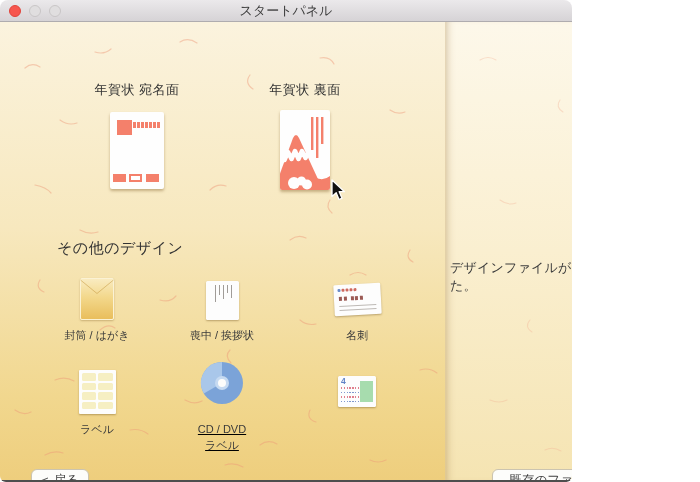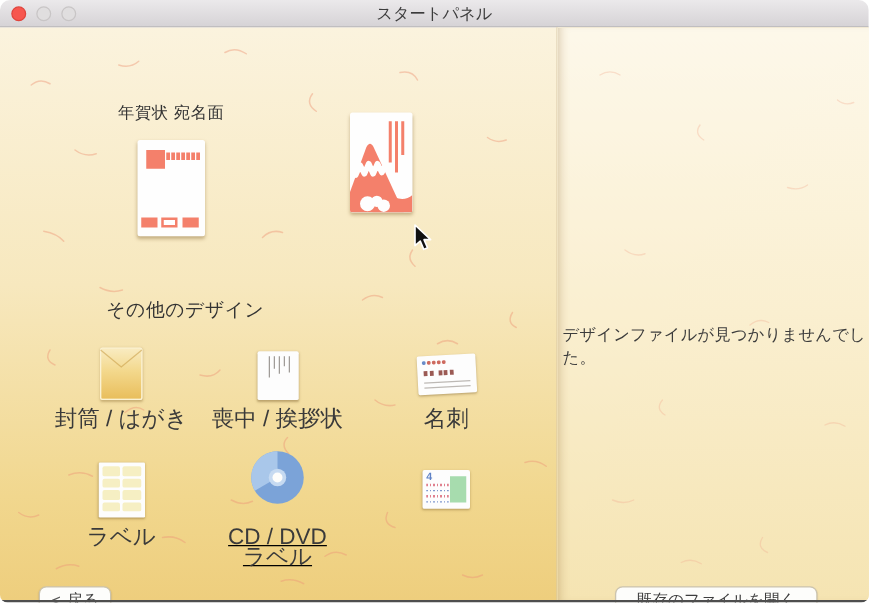--- a/index.html
+++ b/index.html
@@ -1,17 +1,17 @@
 <!DOCTYPE html>
 <html><head>
 <meta charset="utf-8">
 <style>
   html,body { margin:0; padding:0; background:#ffffff; font-family:"Liberation Sans","DejaVu Sans",sans-serif; }
   * { box-sizing:border-box; }
-  .window { position:relative; width:695px; height:482px; border-radius:8px 8px 6px 6px; overflow:hidden; }
+  .window { position:relative; width:572px; height:482px; border-radius:8px 8px 6px 6px; overflow:hidden; }
 
   
   .titlebar { position:absolute; top:0; left:0; right:0; height:22px;
               background:linear-gradient(#EBE9EB,#D6D3D6); border-bottom:1px solid #AFACAF; }
   .title { line-height:21px; text-align:center; font-size:13px; color:#3C3C3C; }
   .lights { position:absolute; left:9px; top:5px; display:flex; gap:8px; }
   .light { width:12px; height:12px; border-radius:50%; }
   .light.close { background:#F7564E; border:1px solid #E0443C; }
   .light.dim   { background:#E0DEDF; border:1px solid #C8C5C6; }
 
@@ -38,27 +38,27 @@
   .pc-zip { position:absolute; left:23px; top:10px; display:flex; gap:1px; }
   .pc-zip span { width:3px; height:6px; background:#F4806B; }
   .pc-b1 { position:absolute; left:3px;  top:62px; width:13px; height:8px; background:#F4806B; }
   .pc-b2 { position:absolute; left:19px; top:62px; width:13px; height:8px; border:2px solid #F4806B; background:#fff; }
   .pc-b3 { position:absolute; left:36px; top:62px; width:13px; height:8px; background:#F4806B; }
 
   .fuji-card { position:relative; width:50px; height:80px; margin:10px auto 0; background:#FEFEFE;
                border-radius:2px; box-shadow:0 2px 3px rgba(120,85,30,.4); overflow:hidden; }
 
   
-  .other-heading { position:absolute; left:57px; top:217px; font-size:15px; color:#333; letter-spacing:.5px;margin-left:28px; }
+  .other-heading { position:absolute; left:57px; top:217px; font-size:15px; color:#333; letter-spacing:.5px; }
   .grid-cell { position:absolute; width:120px; text-align:center; }
   #cell-envelope { left:37px;  top:250px; } #cell-mourning { left:162px; top:250px; } #cell-meishi { left:297px; top:250px; }
   #cell-label    { left:37px;  top:340px; } #cell-cd       { left:162px; top:340px;text-decoration:underline; } #cell-other  { left:297px; top:340px; }
   .icon-box  { height:48px; display:flex; align-items:flex-end; justify-content:center; }
   .icon-box2 { height:52px; display:flex; align-items:flex-end; justify-content:center; }
-  .cell-label { margin-top:7px; font-size:18px; color:#3A3A3A; white-space:pre-line; line-height:16px; }
+  .cell-label { margin-top:7px; font-size:11px; color:#3A3A3A; white-space:pre-line; line-height:16px; }
 
   .envelope { position:relative; width:34px; height:42px; border-radius:2px;
               background:linear-gradient(#F9EBC0,#F3D88C 45%,#E9BE5C);
               border:1px solid #FBF2D4; box-shadow:0 1px 2px rgba(120,85,30,.35); }
   .mourning { position:relative; width:33px; height:39px; background:#FDFDFD; border-radius:1.5px;
               box-shadow:0 1px 2px rgba(100,70,20,.4); }
   .mourning span { position:absolute; top:4px; width:1.4px; background:#A09C98; }
   .bizcard { position:relative; width:47px; height:31px; margin-bottom:5px; background:#FDFDFD; border-radius:1.5px;
              box-shadow:0 1px 2px rgba(100,70,20,.4); transform:rotate(-3deg); }
   .bc-dots { position:absolute; left:4px; top:4px; display:flex; gap:1.5px; }
@@ -172,20 +172,21 @@
             <span></span>
             <span></span>
           </div>
         <div class="pc-b1"></div>
         <div class="pc-b2"></div>
         <div class="pc-b3"></div>
       </div>
     </div>
 
     <div class="main-item" id="item-urame">
+      <div class="main-label">年賀状 裏面</div>
       <div class="fuji-card">
         <svg width="50" height="80" viewBox="0 0 50 80">
           <g fill="#F4806B">
             <rect x="31" y="7" width="2.4" height="33"></rect>
             <rect x="36" y="7" width="2.4" height="41"></rect>
             <rect x="41" y="7" width="2.4" height="27"></rect>
             <path d="M-6,80 L13,28 Q16,22 19,28 L43,80 Z"></path>
           </g>
           <polyline points="4.5,50 8,42 11.5,49 15,41 18.5,49 22,41 25.5,48 28,43" fill="none" stroke="#FEFEFE" stroke-width="4.5" stroke-linejoin="round" stroke-linecap="round"></polyline>
           <path d="M18,80 L18,76 Q26,64 36,68 Q44,71 50,66 L50,80 Z" fill="#F4806B"></path>

